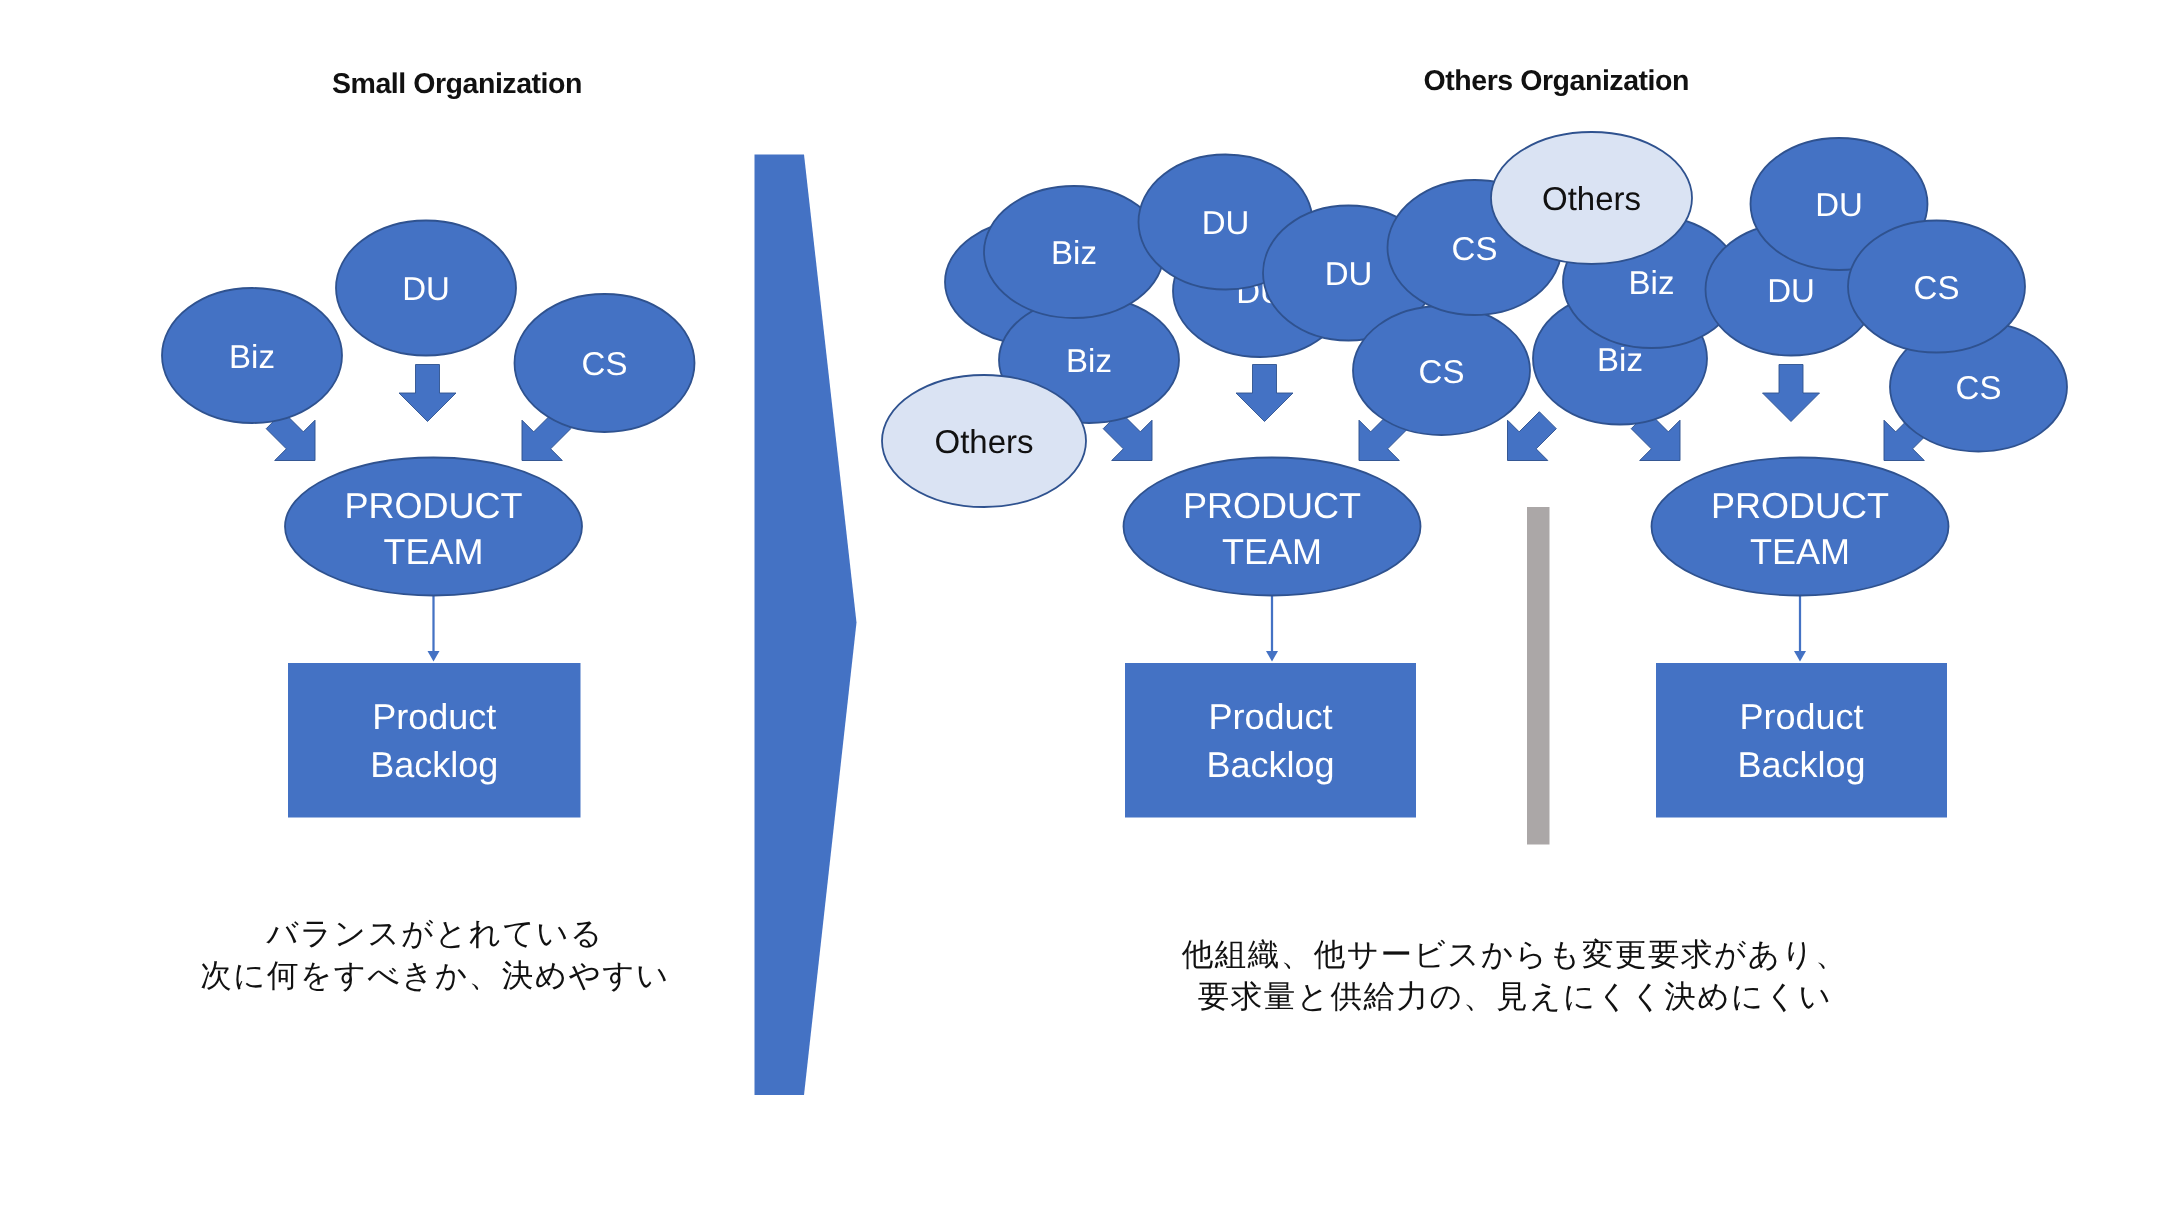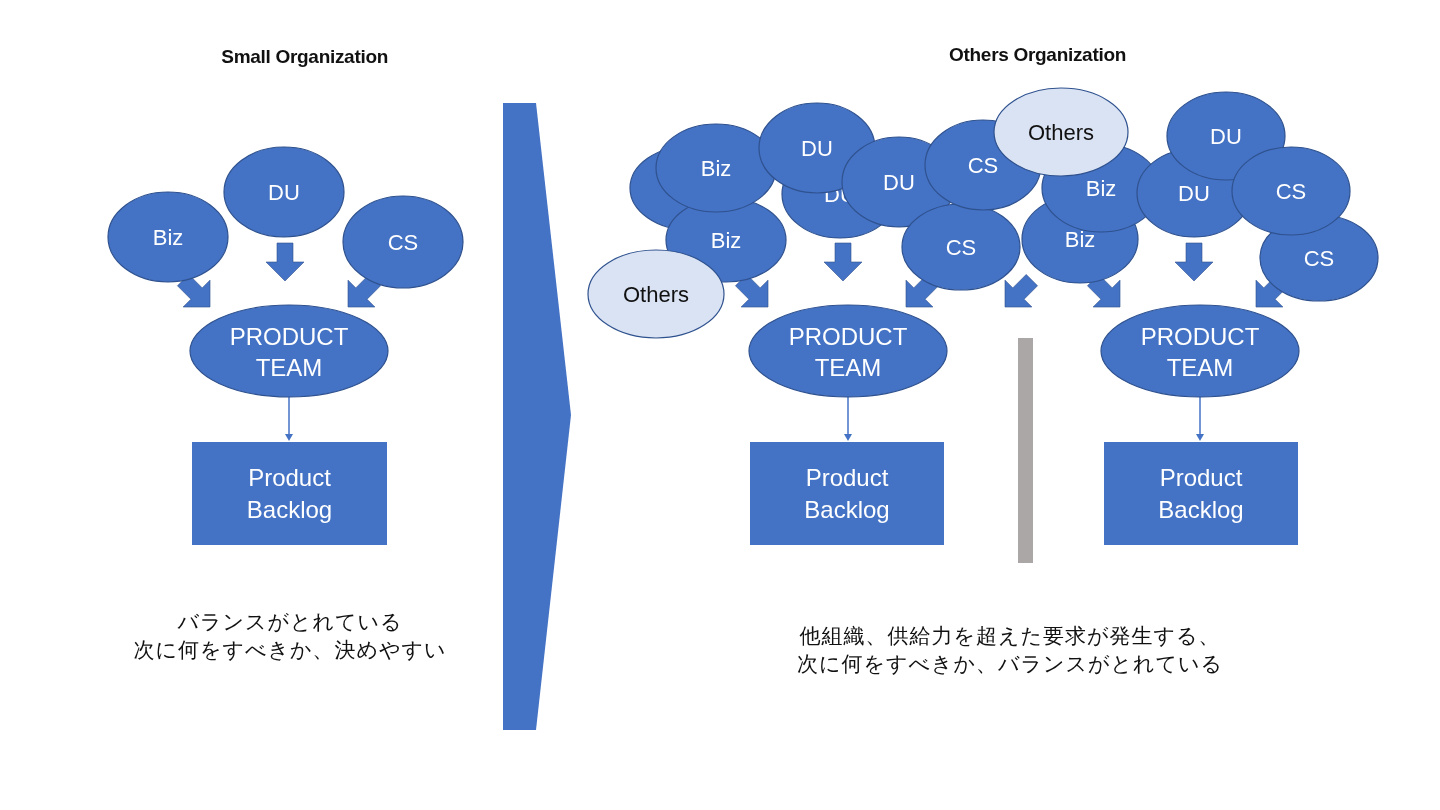--- a/index.html
+++ b/index.html
@@ -153,15 +153,15 @@
         <text x="1201" y="518" text-anchor="middle" font-size="24" fill="#ffffff">Backlog</text>
       </g>
     </g>
 </svg>
 
 <div class="caption" style="left:90px; top:608px; width:400px;">
   <div>バランスがとれている</div>
   <div>次に何をすべきか、決めやすい</div>
 </div>
 <div class="caption" style="left:730px; top:622px; width:560px;">
-  <div>他組織、供給力を超えた要求が発生する、</div>
-  <div>次に何をすべきか、バランスがとれている</div>
+  <div>他組織、他サービスからも変更要求があり、</div>
+  <div>要求量と供給力の、見えにくく決めにくい</div>
 </div>
 
 </body></html>

